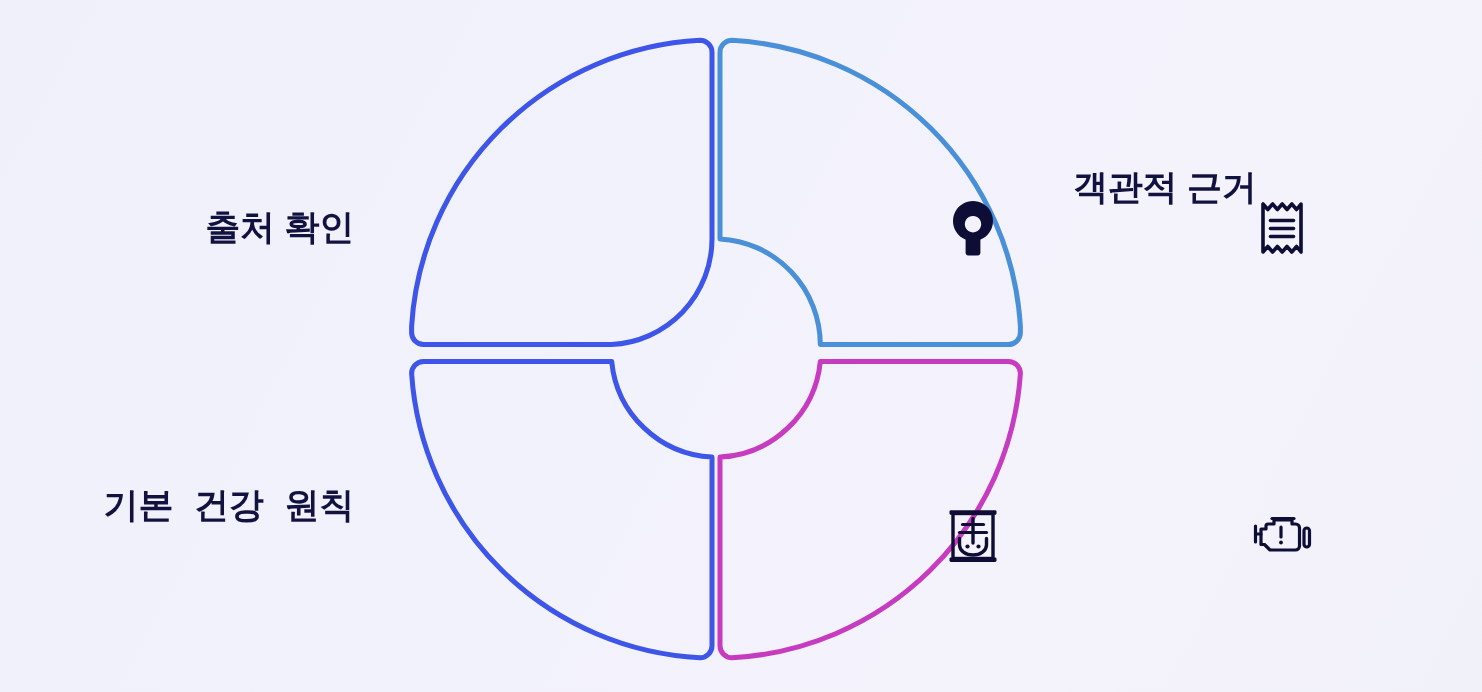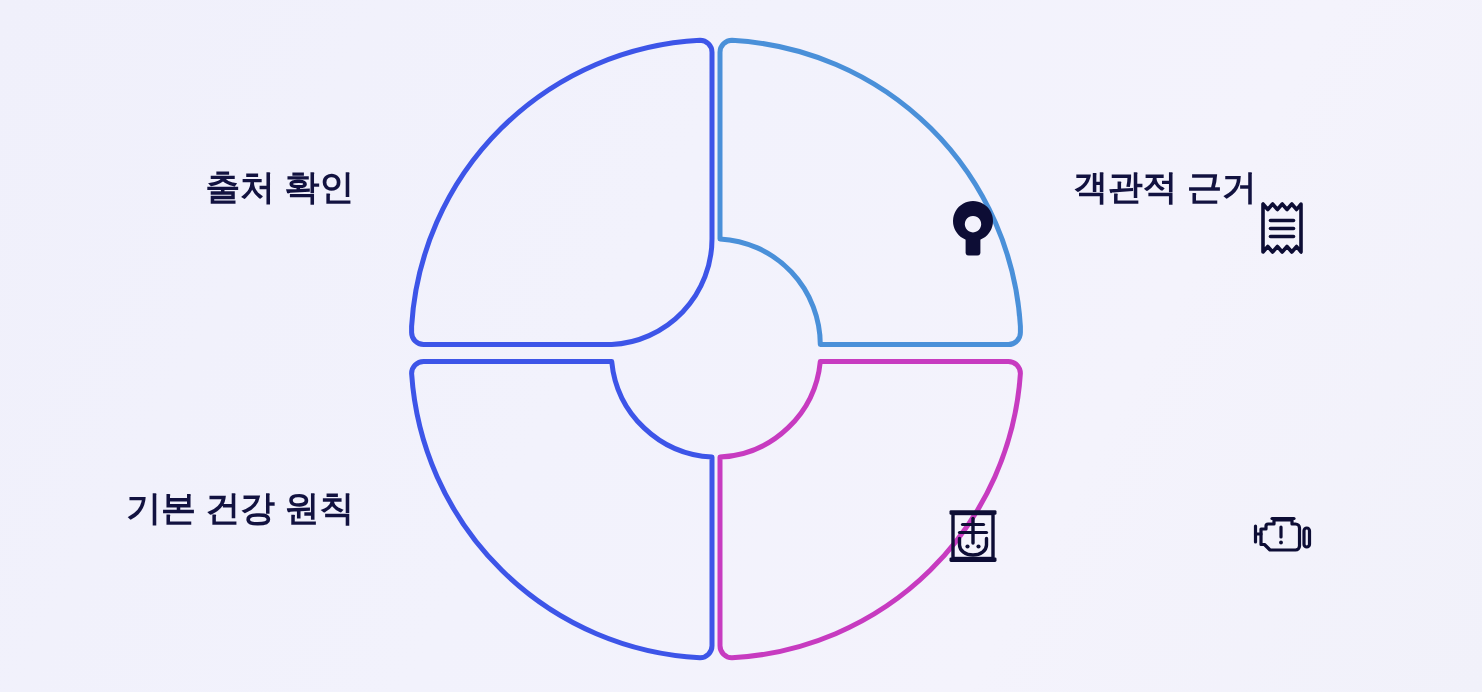--- a/index.html
+++ b/index.html
@@ -64,21 +64,21 @@
     position: absolute;
     font-weight: 700;
     font-size: 35px;
     letter-spacing: -0.2px;
     color: #121240;
     white-space: nowrap;
     line-height: 1.2;
   }
   #label-source   { right: 1128px; top: 166px; }
   #label-evidence { left: 1073px;  top: 166px; text-align: right; }
-  #label-health   { right: 1128px; top: 487px; }
+  #label-health   { right: 1128px; top: 487px; font-family: Liberation Mono, monospace; }
   #label-panacea  { left: 1073px;  top: 487px; }
 </style>
 </head>
 <body>
 
 <div id="infographic" style="background: linear-gradient(118deg, rgb(240, 240, 251) 0%, rgb(242, 242, 252) 42%, rgb(244, 243, 252) 72%, rgb(241, 241, 250) 100%);">
 
   <div id="donut-wrap">
     <svg id="donut-svg" viewBox="0 0 610 624" xmlns="http://www.w3.org/2000/svg">
 
@@ -167,20 +167,20 @@
         <line x1="20" y1="5.5" x2="42" y2="5.5" stroke="#0D0D35" stroke-width="3.2" stroke-linecap="round"></line>
 
         <rect x="52" y="15" width="5.5" height="19" rx="2.7" fill="none" stroke="#0D0D35" stroke-width="3.2"></rect>
 
         <line x1="29" y1="14" x2="29" y2="24" stroke="#0D0D35" stroke-width="3.2" stroke-linecap="round"></line>
         <circle cx="29" cy="29.5" r="1.9" fill="#0D0D35"></circle>
       </svg>
     </div>
   </div>
 
-  <div class="seg-label" id="label-source" style="color: rgb(18, 18, 64);">출처 확인</div>
+  <div class="seg-label" id="label-source" style="color: rgb(18, 18, 64); margin-top: 40px;">출처 확인</div>
 
   <div class="seg-label" id="label-evidence" style="color: rgb(18, 18, 64);">객관적 근거</div>
 
   <div class="seg-label" id="label-health" style="color: rgb(18, 18, 64);">기본 건강 원칙</div>
 
 
 </div>
 
 </body></html>

